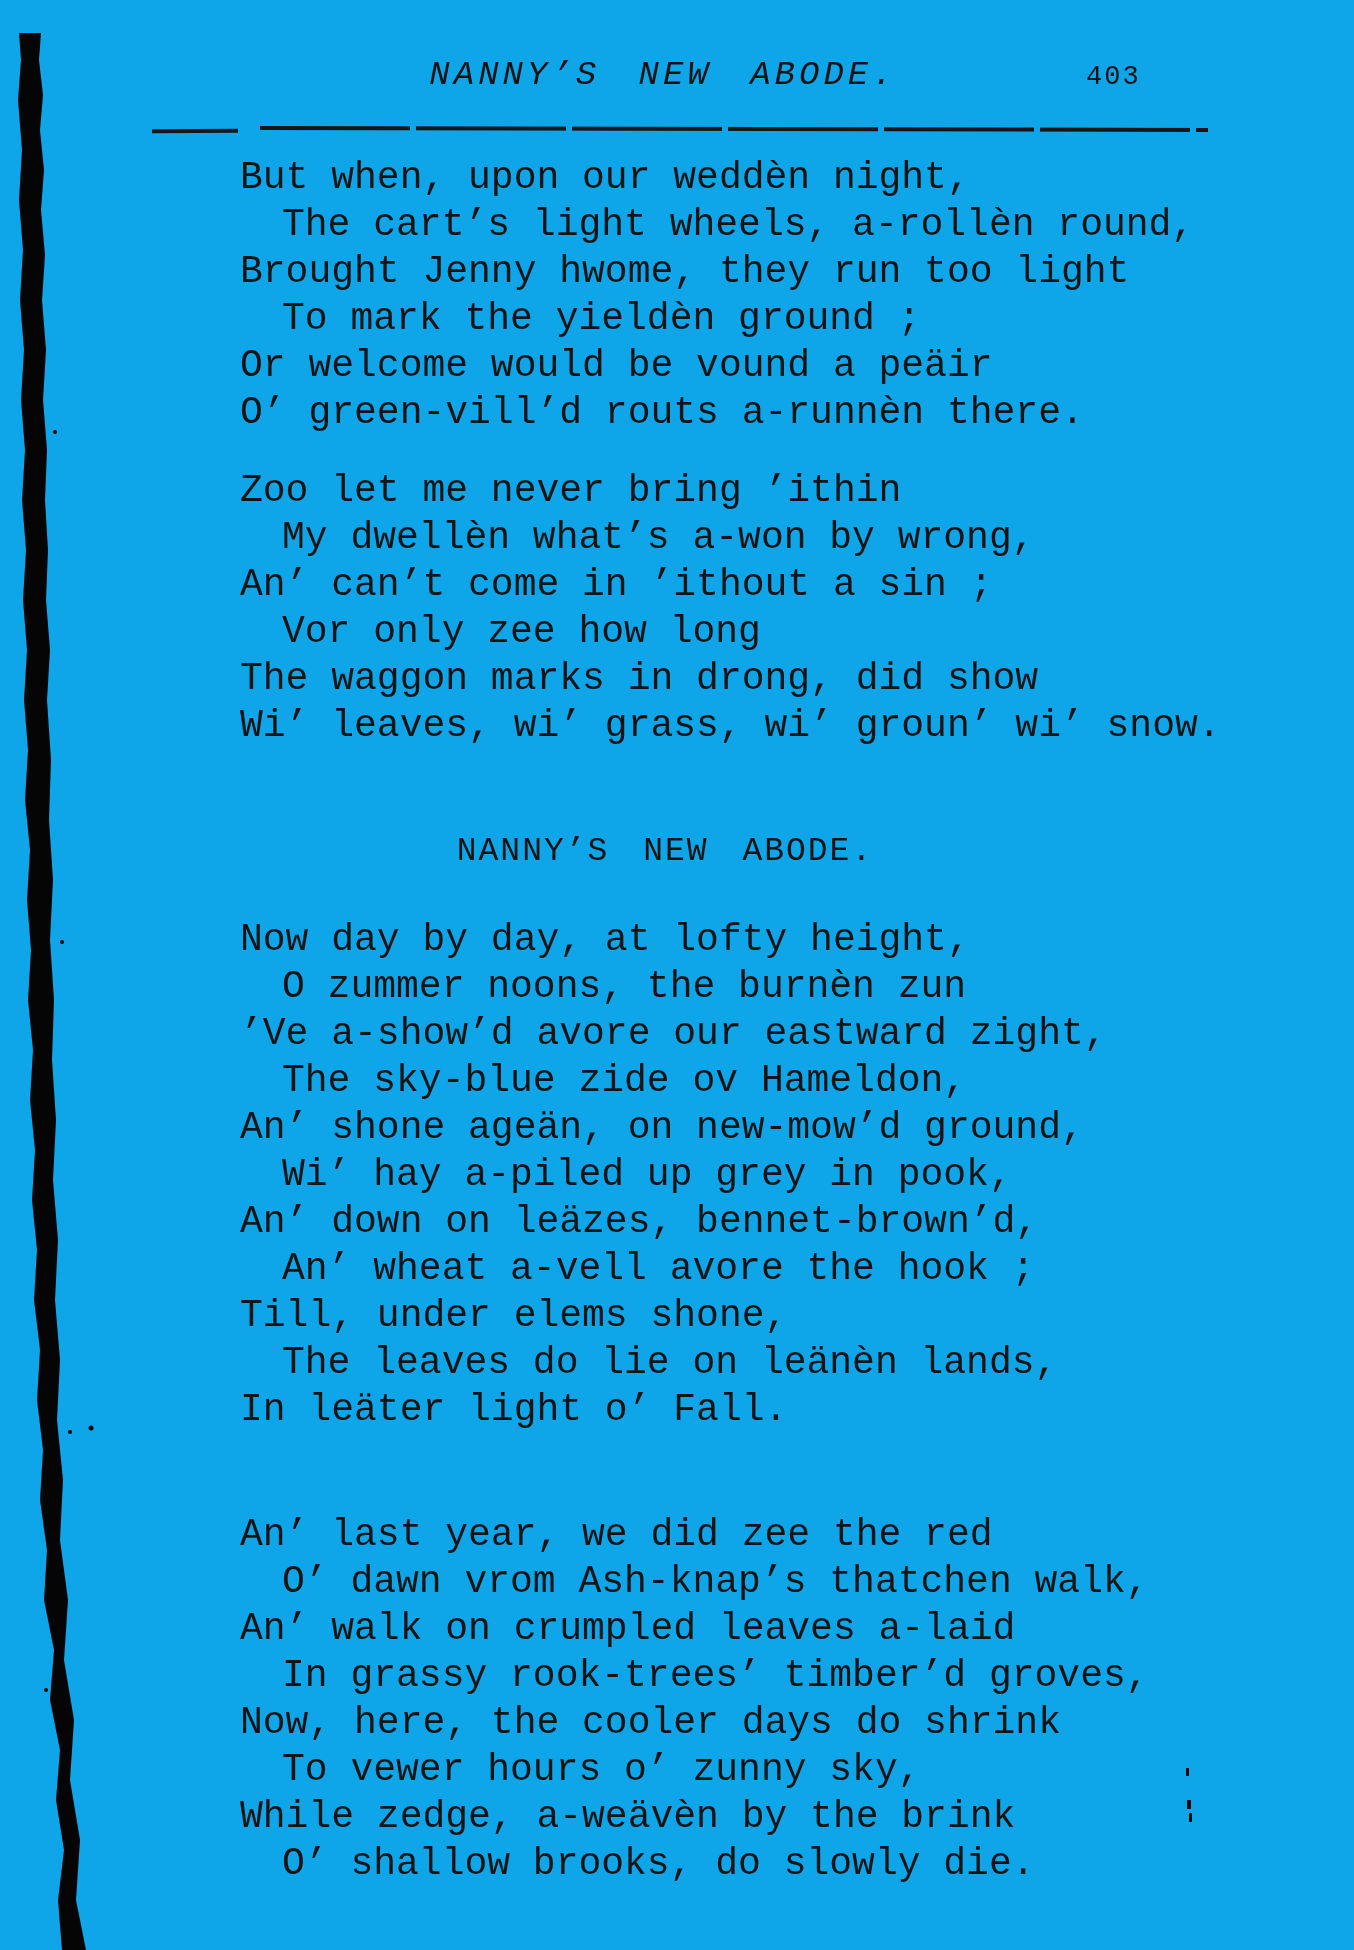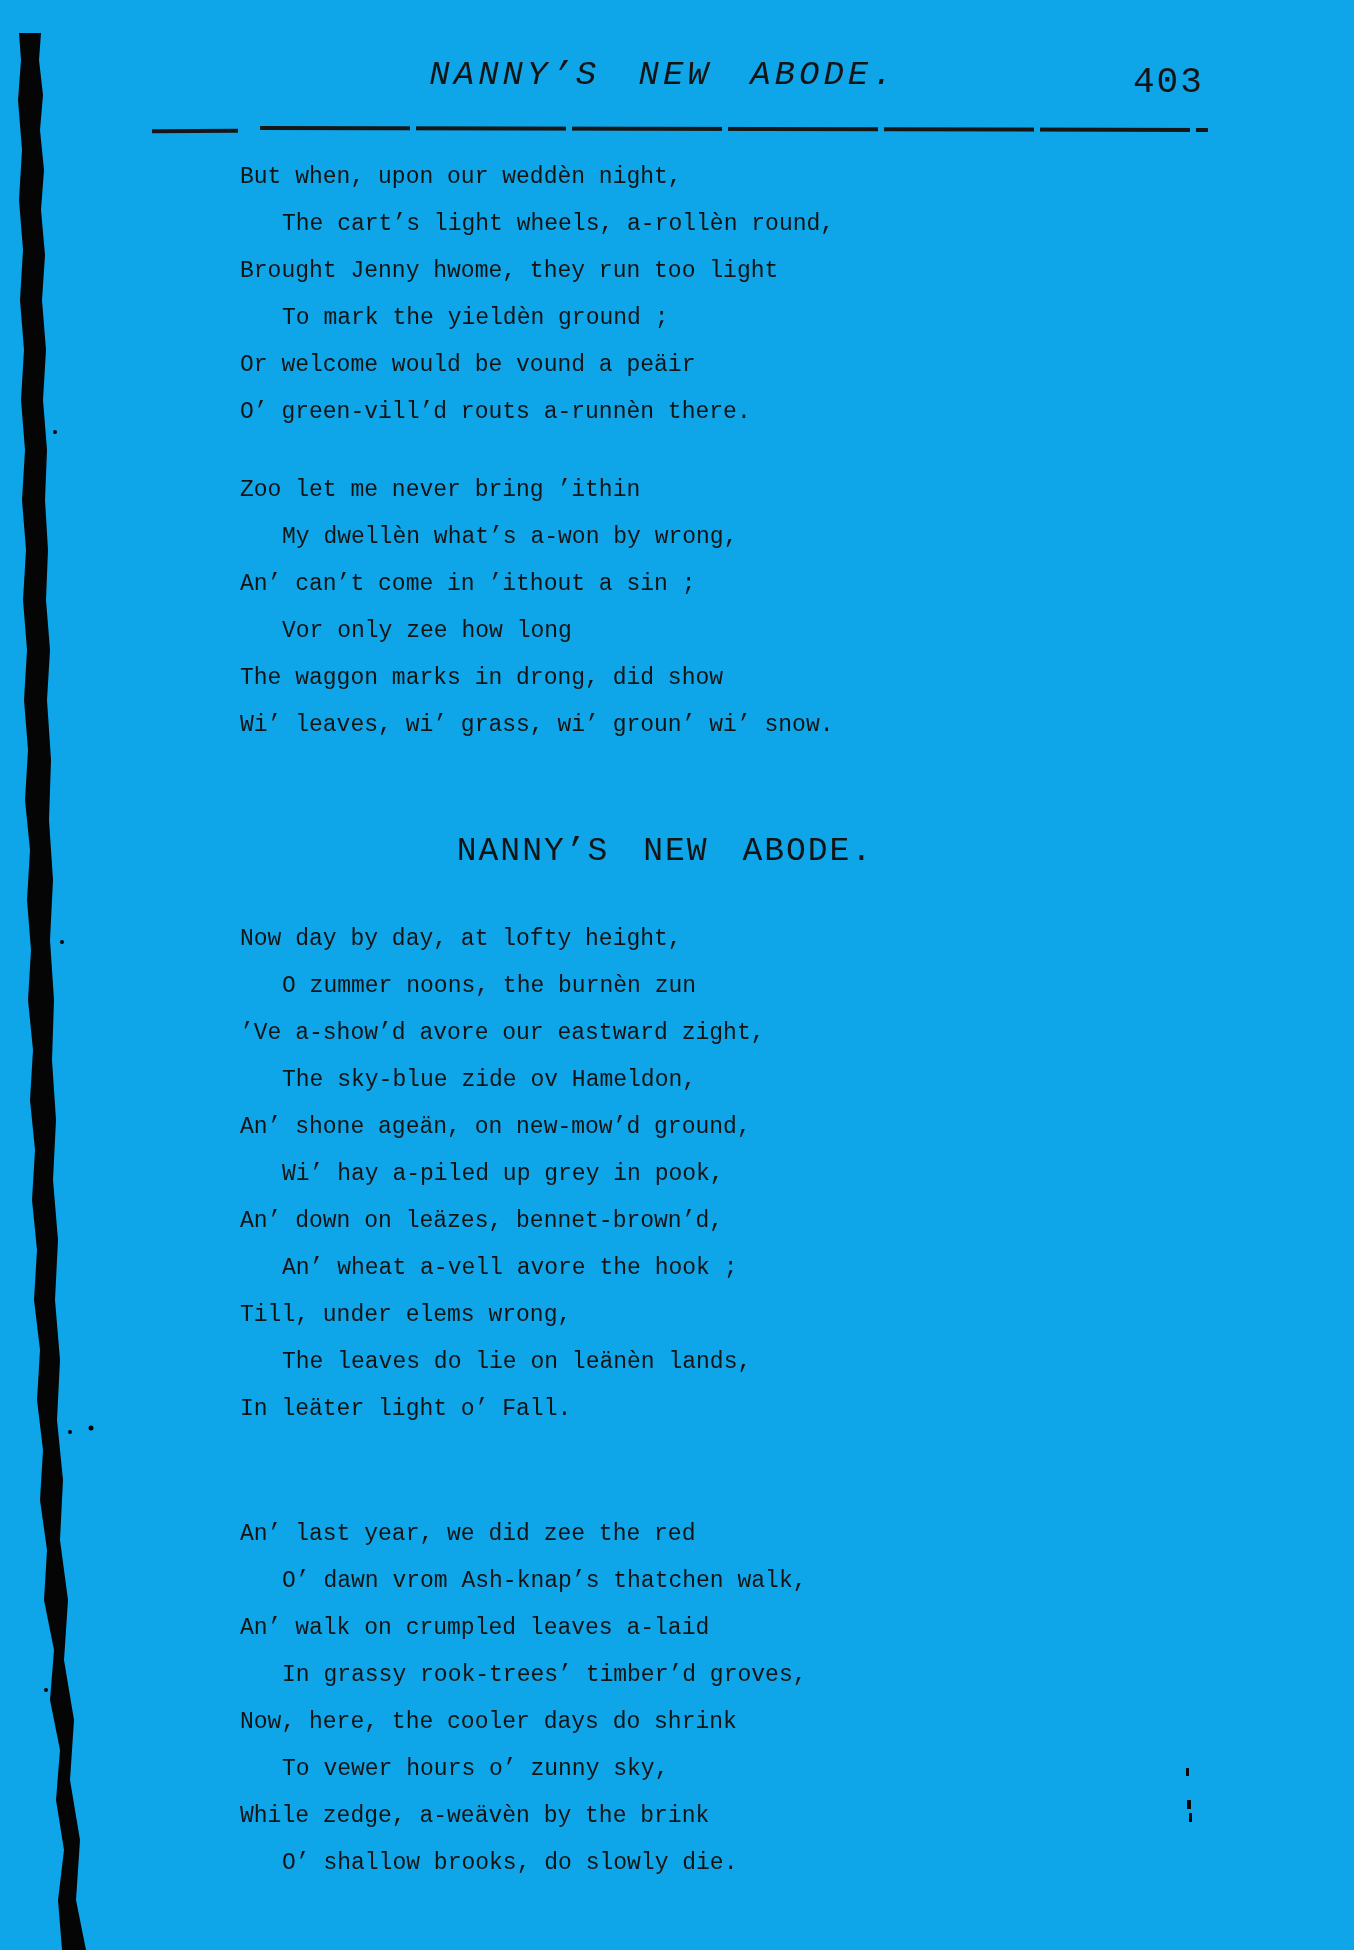--- a/index.html
+++ b/index.html
@@ -18,30 +18,30 @@
     text-align:center;
     font-style:italic;
     font-size:34px;
     letter-spacing:4px;
     word-spacing:14px;
     transform:translateX(-14px);
     white-space:nowrap;
   }
   .page-number {
     position:absolute; top:62px; left:1086px;
-    font-size:36px; letter-spacing:2px;margin-left:47px;
+    font-size:27px; letter-spacing:2px;
   }
   .rule-seg { position:absolute; height:4px; background:#161616; }
   .rule-seg.seg1 { top:129px; left:152px; width:86px; transform:rotate(-0.4deg); }
   .rule-seg.seg2 {
     top:127px; left:260px; width:948px;
     background:repeating-linear-gradient(90deg,#161616 0 150px, rgba(22,22,22,0) 150px 156px);
     transform:rotate(0.12deg);
   }
-  .stanza { position:absolute; left:240px; font-size:23px; line-height:47px; }
+  .stanza { position:absolute; left:240px; font-size:38px; line-height:47px; }
   .stanza .line { height:47px; white-space:nowrap; }
   .stanza .line.indent { padding-left:42px; }
   .stanza-1 { top:154px; }
   .stanza-2 { top:467px; }
   .stanza-3 { top:916px; }
   .stanza-4 { top:1511px; }
   .section-title {
     position:absolute; top:833px; left:0; right:0;
     text-align:center;
     font-size:33px;
@@ -107,21 +107,21 @@
 
   <div class="stanza stanza-3">
     <div class="line">Now day by day, at lofty height,</div>
     <div class="line indent">O zummer noons, the burnèn zun</div>
     <div class="line">’Ve a-show’d avore our eastward zight,</div>
     <div class="line indent">The sky-blue zide ov Hameldon,</div>
     <div class="line">An’ shone ageän, on new-mow’d ground,</div>
     <div class="line indent">Wi’ hay a-piled up grey in pook,</div>
     <div class="line">An’ down on leäzes, bennet-brown’d,</div>
     <div class="line indent">An’ wheat a-vell avore the hook ;</div>
-    <div class="line">Till, under elems wrong,</div>
+    <div class="line">Till, under elems shone,</div>
     <div class="line indent">The leaves do lie on leänèn lands,</div>
     <div class="line">In leäter light o’ Fall.</div>
   </div>
 
   <div class="stanza stanza-4">
     <div class="line">An’ last year, we did zee the red</div>
     <div class="line indent">O’ dawn vrom Ash-knap’s thatchen walk,</div>
     <div class="line">An’ walk on crumpled leaves a-laid</div>
     <div class="line indent">In grassy rook-trees’ timber’d groves,</div>
     <div class="line">Now, here, the cooler days do shrink</div>

